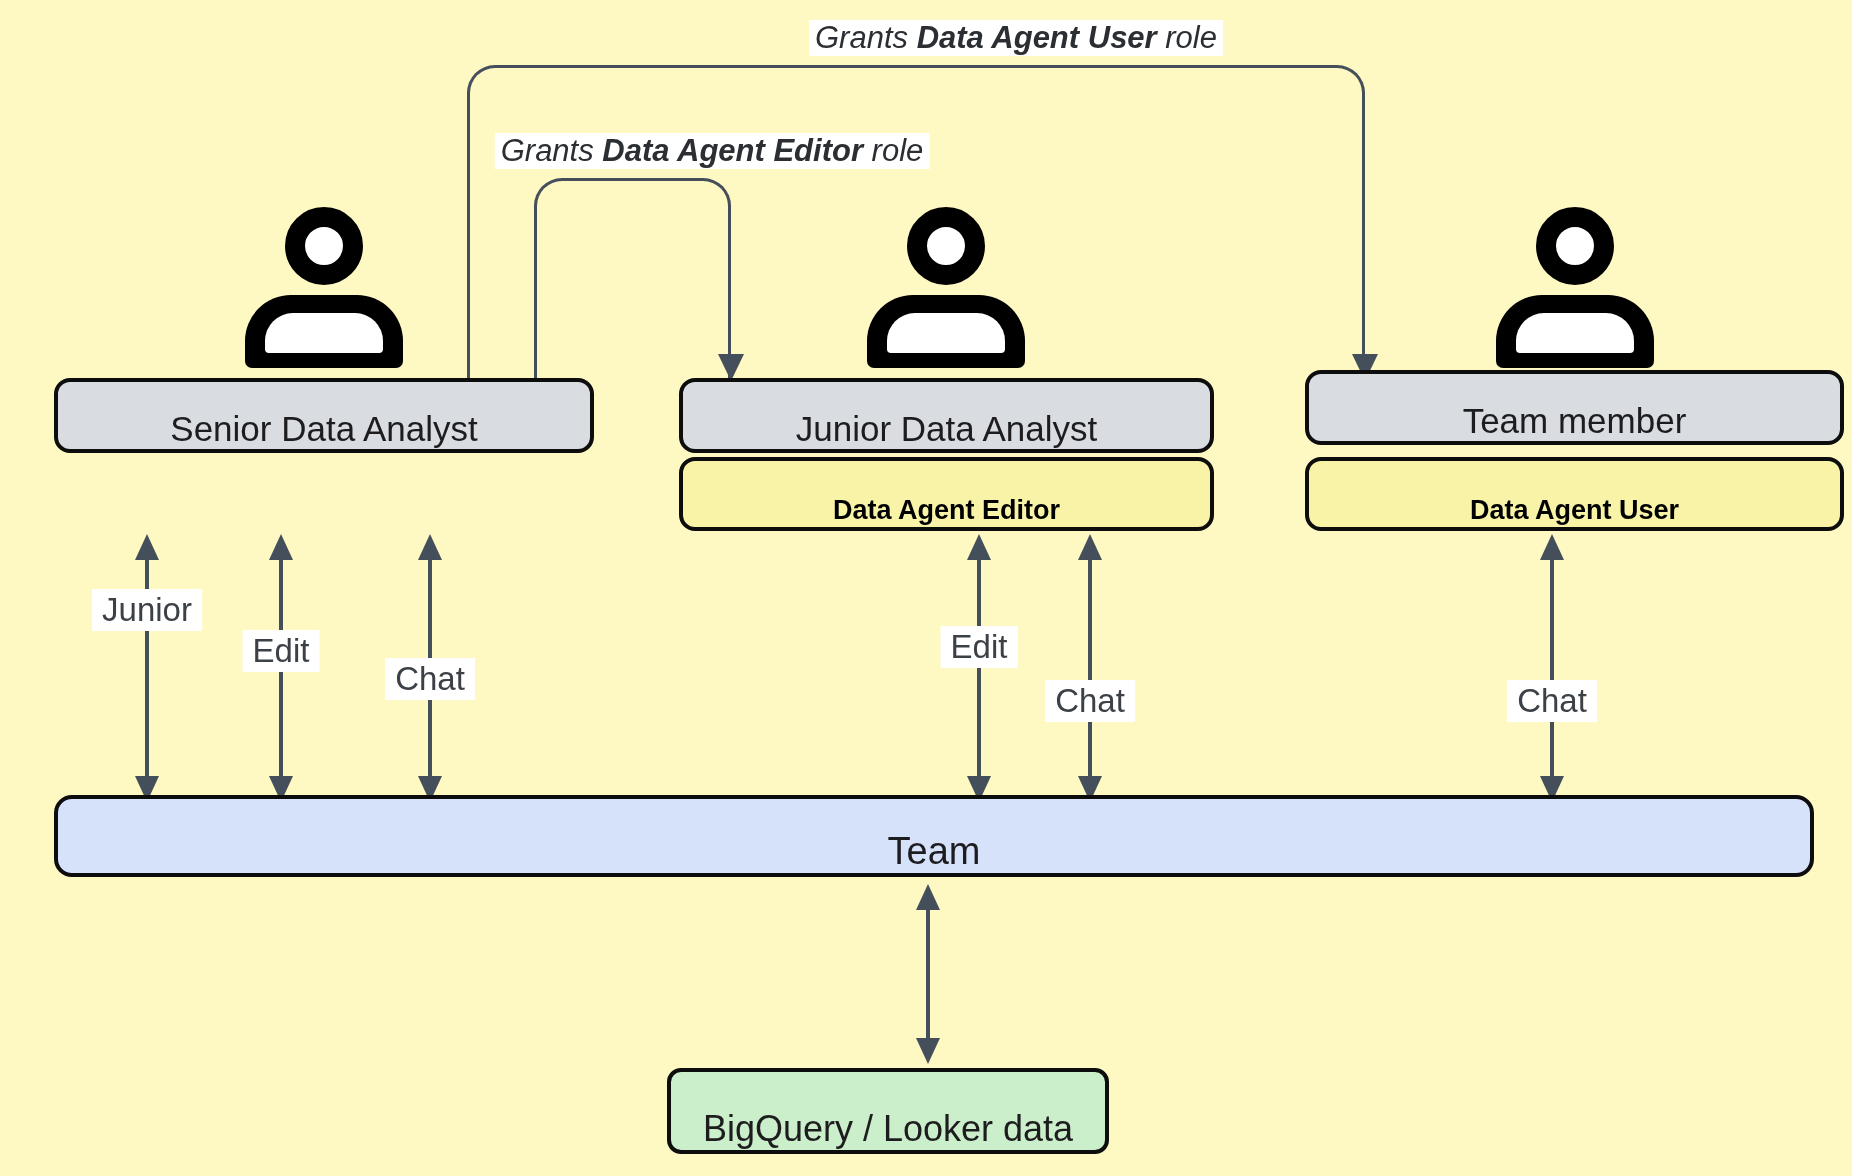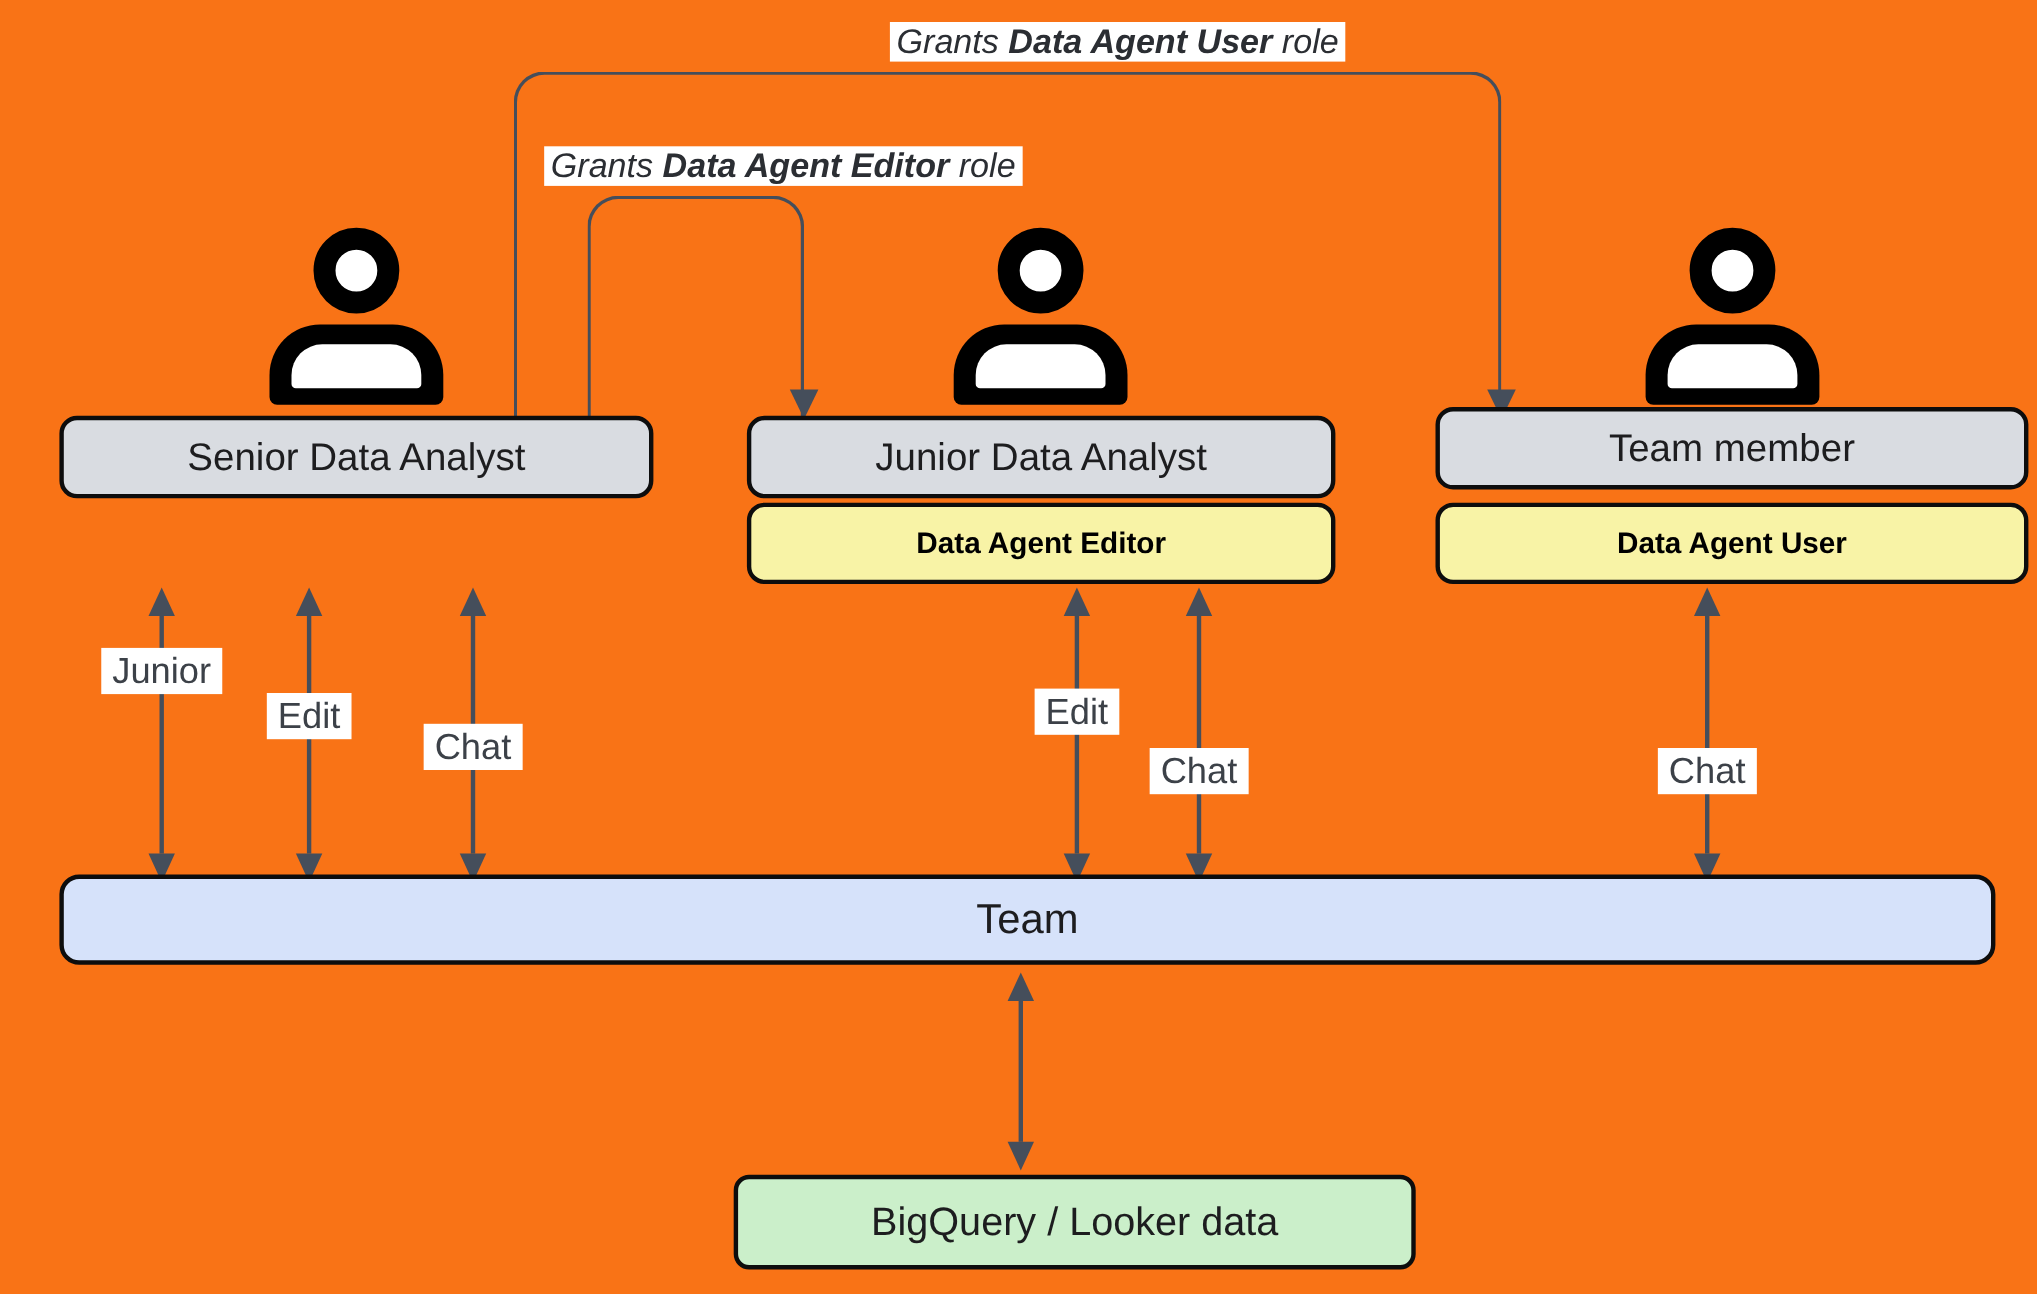--- a/index.html
+++ b/index.html
@@ -1,28 +1,28 @@
 <!DOCTYPE html>
 <html style="--gray: #d9dce1; --yellow: #f8f3a6; --blue: #d6e2fa; --green: #cbefca; --line: #454e5b; --border: #0d0d0d;"><head>
 <meta charset="utf-8">
 <style>
   :root{
     --gray:#d9dce1; --yellow:#f8f3a6; --blue:#d6e2fa; --green:#cbefca;
     --line:#454e5b; --border:#0d0d0d; --text:#1d1d1f; --labelgray:#3c4148; --grantstext:#2b2e33;
   }
   html,body{margin:0;padding:0;background:#fff;}
   .canvas{
-    position:relative; width:1852px; height:1176px; background:#f97316; overflow:hidden;
+    position:relative; width:1852px; height:1176px; background:#fef9c3; overflow:hidden;
     font-family:"Liberation Sans", sans-serif;
   }
   
   .box{
     position:absolute; box-sizing:border-box;
     border:4px solid var(--border); border-radius:16px;
-    display:flex; align-items:center; justify-content:center;
+    display:flex; align-items:flex-end; justify-content:center;
     text-align:center; color:var(--text);
   }
   .gray-box{ background:var(--gray); font-size:35px; }
   .yellow-box{ background:var(--yellow); font-weight:bold; font-size:27px; line-height:1.22; white-space:pre-line; color:#000; }
   .agent-bar{ background:var(--blue); font-size:38px; border-radius:18px; }
   .green-box{ background:var(--green); font-size:36px; border-radius:14px; }
   
   .person{ position:absolute; width:158px; height:161px; }
   .person .head{
     position:absolute; top:0; left:50%; transform:translateX(-50%);
@@ -133,17 +133,17 @@
   <span class="action-label" style="left:979px; top:647px;">Edit</span>
   <span class="action-label" style="left:1090px; top:701px;">Chat</span>
   <span class="action-label" style="left:1552px; top:701px;">Chat</span>
 
   <div class="box agent-bar" style="left:54px; top:795px; width:1760px; height:82px;">
     <span>Team</span>
   </div>
 
   <div class="varrow" style="left:926px; top:910px; height:128px;"></div>
 
-  <div class="box green-box" style="left:667px; top:1068px; width:620px; height:86px;">
+  <div class="box green-box" style="left:667px; top:1068px; width:442px; height:86px;">
     <span>BigQuery / Looker data</span>
   </div>
 
 </div>
 
 </body></html>

